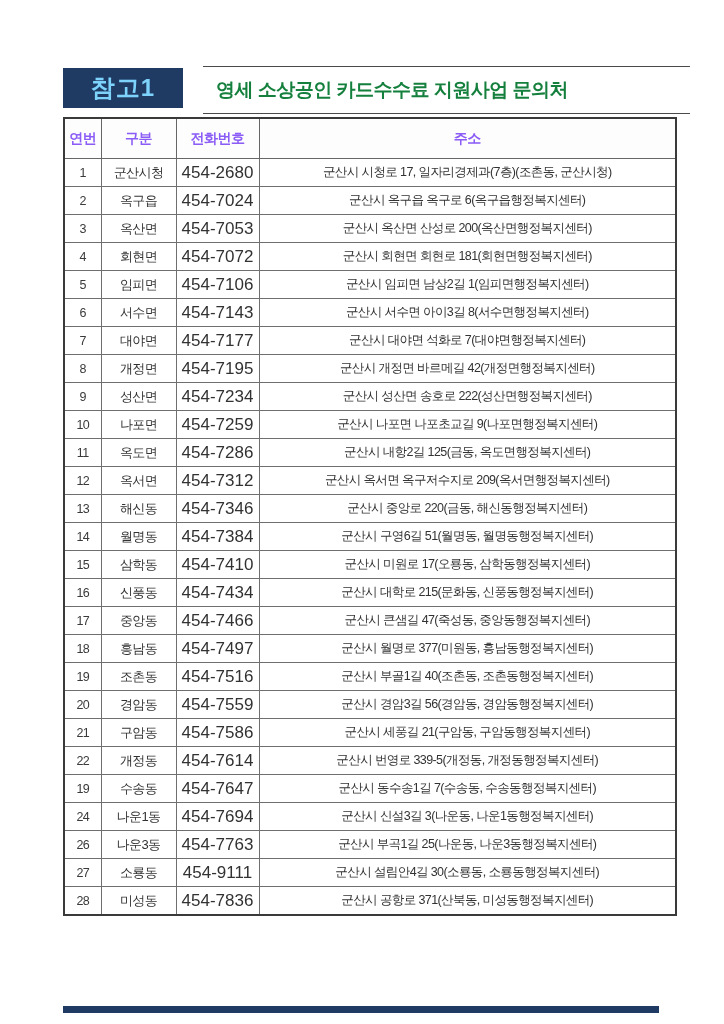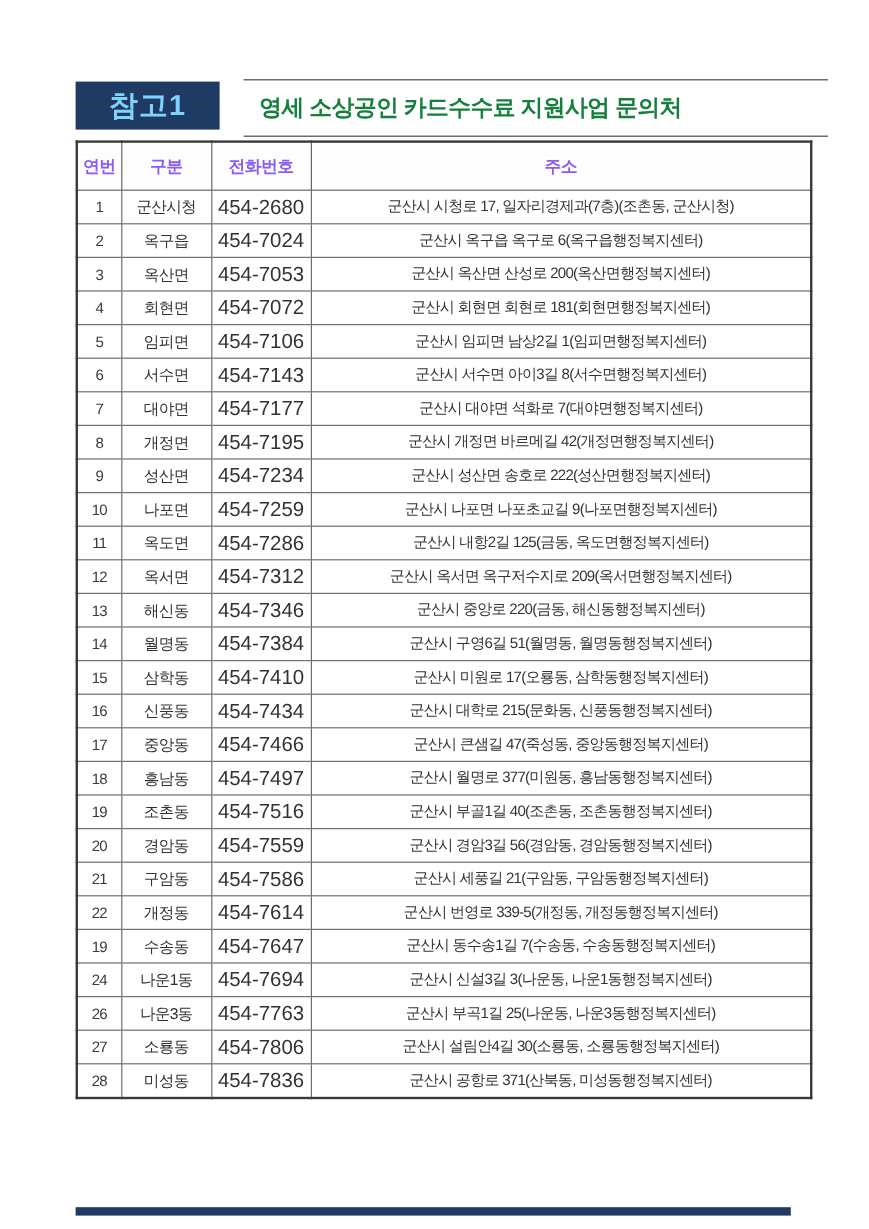--- a/index.html
+++ b/index.html
@@ -226,21 +226,21 @@
           </tr>
           <tr>
             <td class="c0">26</td>
             <td class="c1">나운3동</td>
             <td class="c2">454-7763</td>
             <td class="c3">군산시 부곡1길 25(나운동, 나운3동행정복지센터)</td>
           </tr>
           <tr>
             <td class="c0">27</td>
             <td class="c1">소룡동</td>
-            <td class="c2">454-7806</td>
+            <td class="c2">454-9111</td>
             <td class="c3">군산시 설림안4길 30(소룡동, 소룡동행정복지센터)</td>
           </tr>
           <tr>
             <td class="c0">28</td>
             <td class="c1">미성동</td>
             <td class="c2">454-7836</td>
             <td class="c3">군산시 공항로 371(산북동, 미성동행정복지센터)</td>
           </tr>
         </tbody>
     </table>

